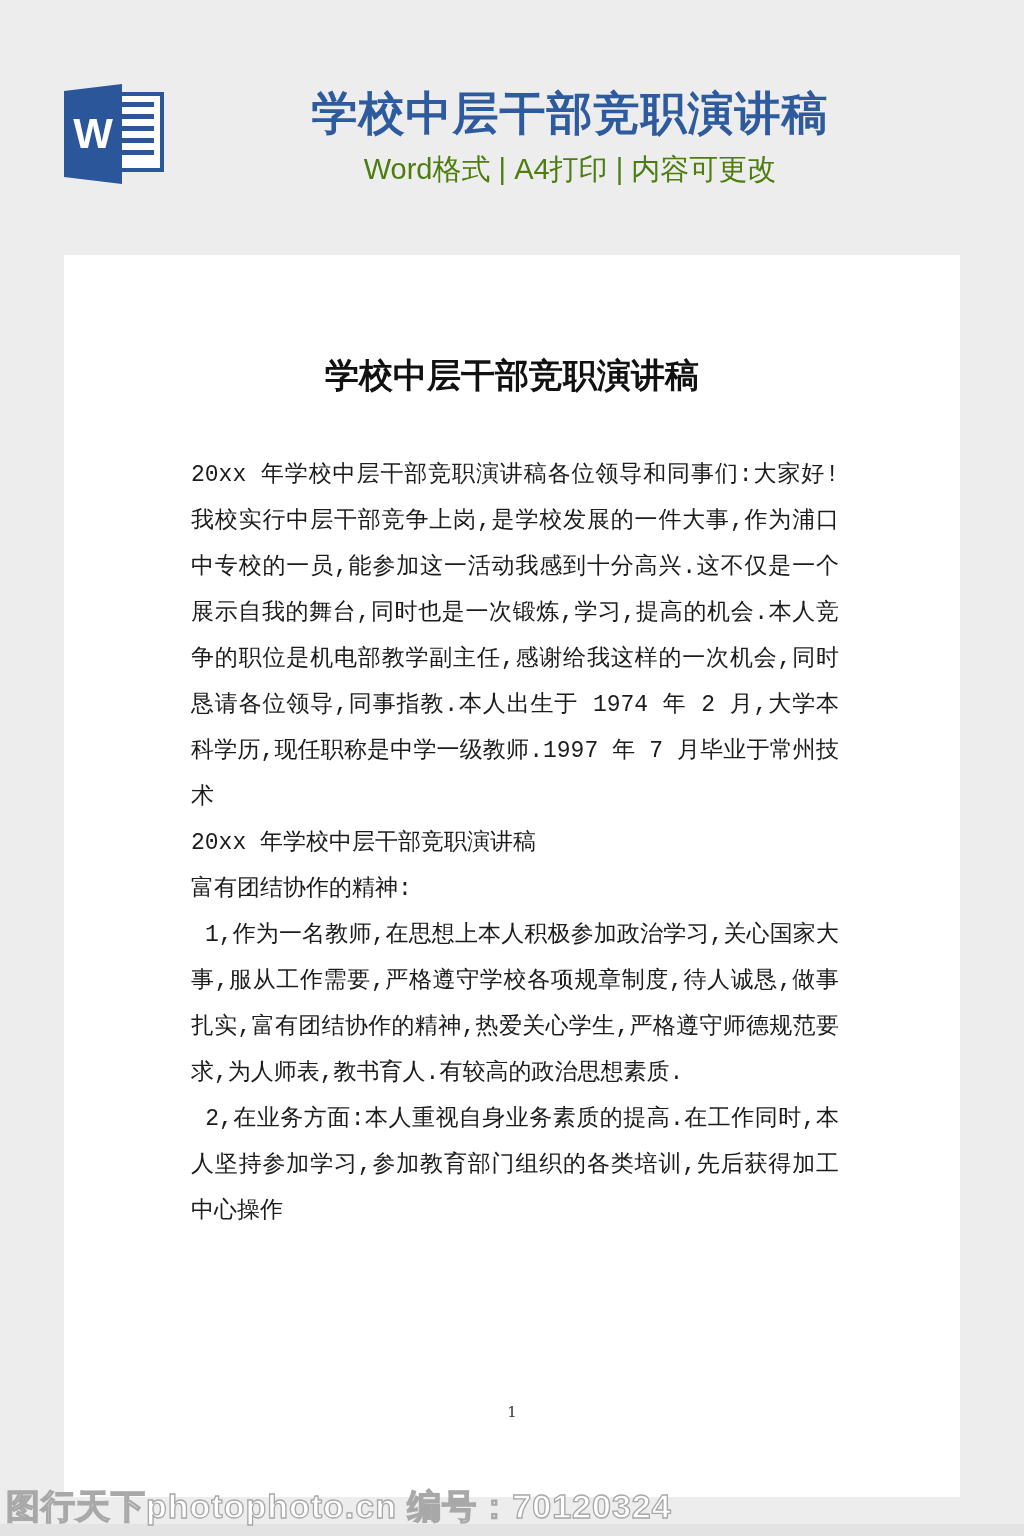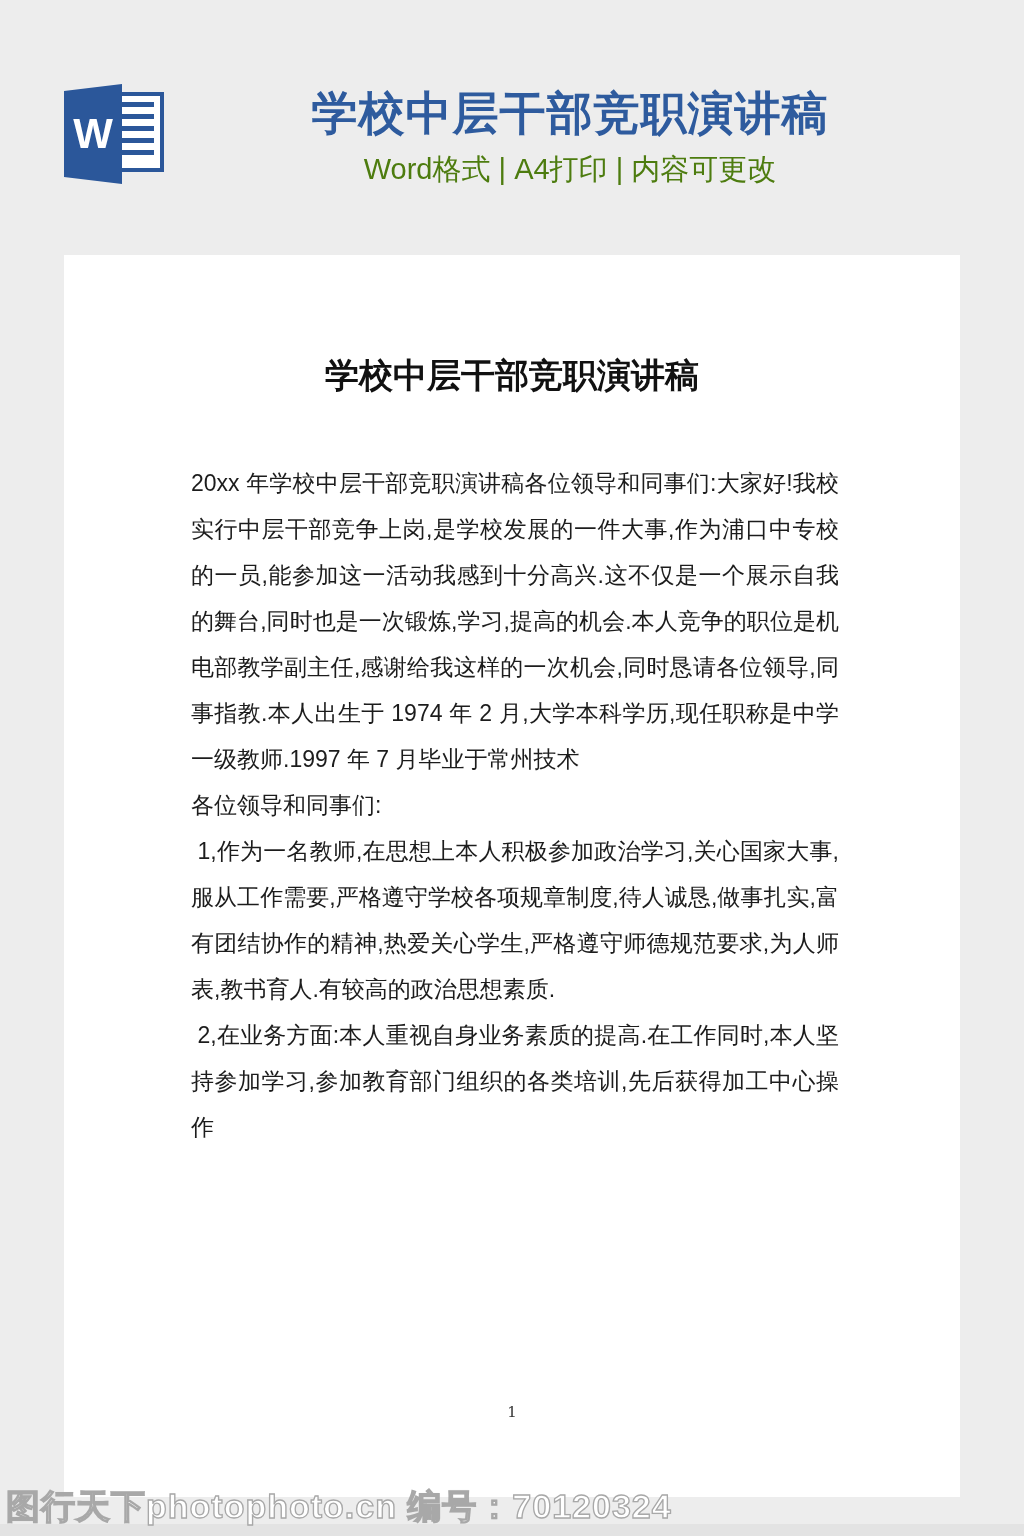--- a/index.html
+++ b/index.html
@@ -48,22 +48,22 @@
     position:absolute; left:64px; top:255px; width:896px; height:1242px;
     background:#ffffff;
   }
   .doc-title {
     position:absolute; top:98px; left:0; right:0;
     text-align:center;
     font-family:"Liberation Serif","DejaVu Serif",serif;
     font-weight:700; font-size:34px; color:#111111;
   }
   .doc-body {
-    position:absolute; top:205px; left:127px; width:648px;
-    font-family:Liberation Sans, sans-serif;
+    position:absolute; top:197px; left:127px; width:648px;
+    font-family:Liberation Mono, monospace;
     font-size:23px; line-height:46px; color:#1c1c1c;
     text-align:justify;
   }
   .doc-body p { white-space:pre-wrap; margin:0; }
   .page-number {
     position:absolute; top:1148px; left:0; right:0; text-align:center;
     font-family:"DejaVu Serif","Liberation Serif",serif;
     font-size:15px; color:#333333;
   }
 
@@ -98,21 +98,22 @@
   <div class="header-text">
     <div class="header-title">学校中层干部竞职演讲稿</div>
     <div class="header-subtitle">Word格式 | A4打印 | 内容可更改</div>
   </div>
 </div>
 
 <div class="page">
   <div class="doc-title">学校中层干部竞职演讲稿</div>
   <div class="doc-body">
     <p>20xx 年学校中层干部竞职演讲稿各位领导和同事们:大家好!我校实行中层干部竞争上岗,是学校发展的一件大事,作为浦口中专校的一员,能参加这一活动我感到十分高兴.这不仅是一个展示自我的舞台,同时也是一次锻炼,学习,提高的机会.本人竞争的职位是机电部教学副主任,感谢给我这样的一次机会,同时恳请各位领导,同事指教.本人出生于 1974 年 2 月,大学本科学历,现任职称是中学一级教师.1997 年 7 月毕业于常州技术</p>
-    <p>各位领导和同事们:</p>
+    <p>20xx 年学校中层干部竞职演讲稿</p>
+    <p>富有团结协作的精神:</p>
     <p> 1,作为一名教师,在思想上本人积极参加政治学习,关心国家大事,服从工作需要,严格遵守学校各项规章制度,待人诚恳,做事扎实,富有团结协作的精神,热爱关心学生,严格遵守师德规范要求,为人师表,教书育人.有较高的政治思想素质.</p>
     <p> 2,在业务方面:本人重视自身业务素质的提高.在工作同时,本人坚持参加学习,参加教育部门组织的各类培训,先后获得加工中心操作</p>
   </div>
   <div class="page-number">1</div>
 </div>
 
 <div class="bottom-strip"></div>
 <div class="watermark">图行天下photophoto.cn 编号：70120324</div>
 
 </body></html>

